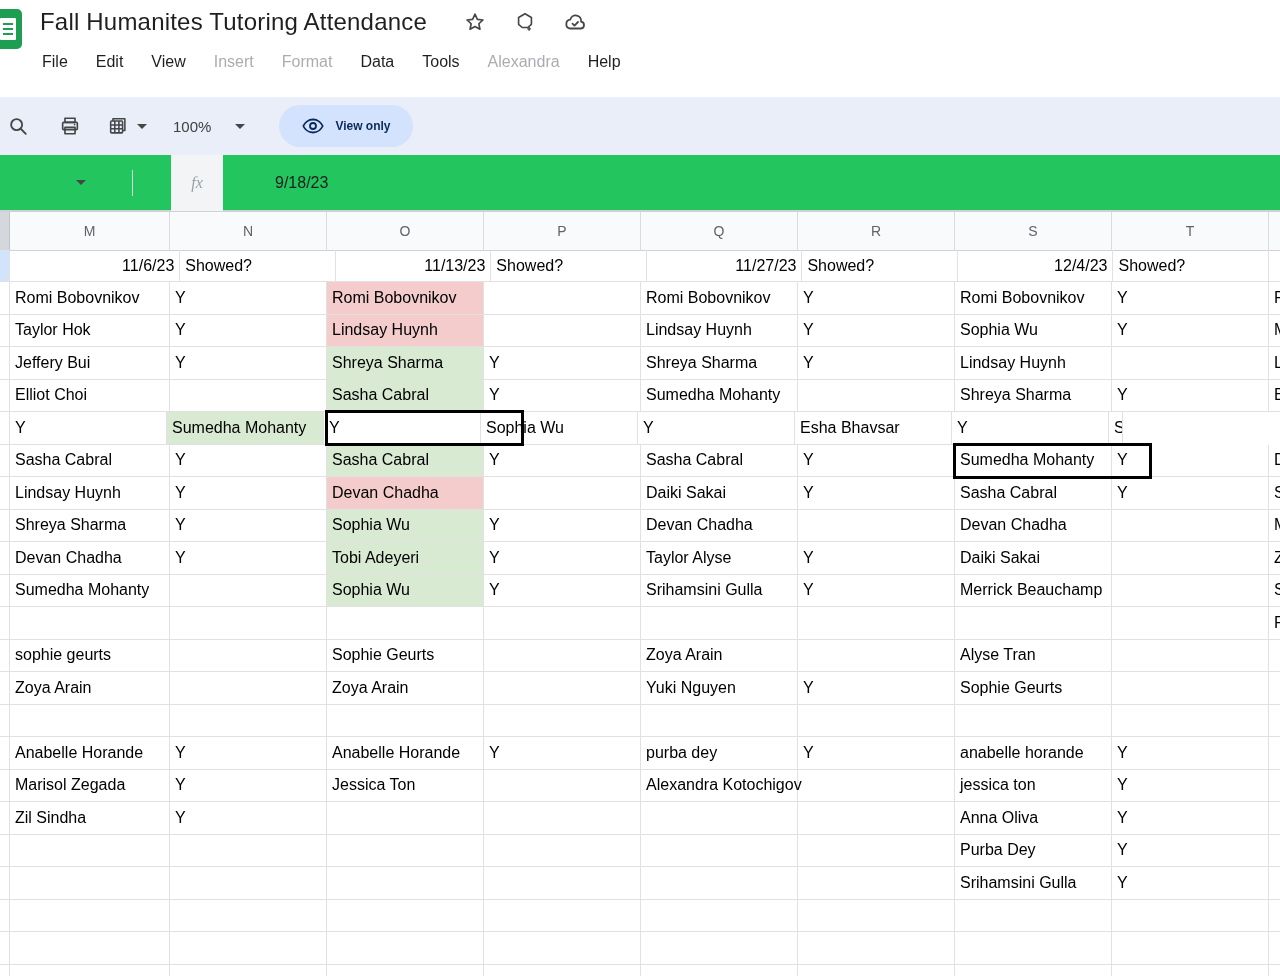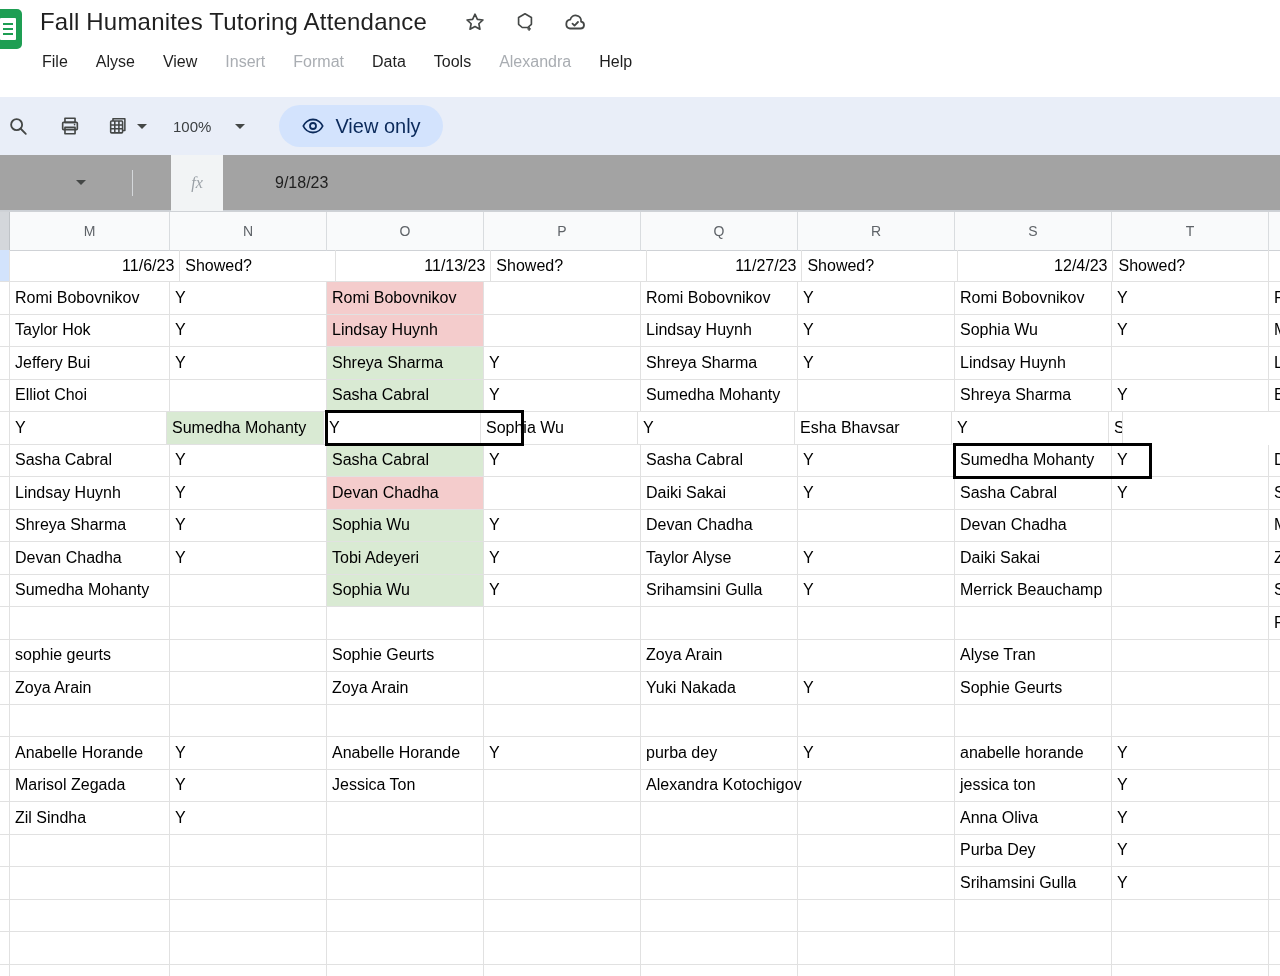--- a/index.html
+++ b/index.html
@@ -24,24 +24,24 @@
 
   
   .toolbar { height:58px; background:#e9eef8; display:flex; align-items:center; }
   .tb-icon { width:24px; height:24px; display:flex; align-items:center; justify-content:center; }
   .tb-group { display:flex; align-items:center; }
   .caret { width:0; height:0; border-left:5px solid transparent; border-right:5px solid transparent;
     border-top:5px solid #444746; display:inline-block; }
   .zoom-label { font-size:15px; color:#3c4043; margin:0 10px 0 26px; }
   .pill { margin-left:34px; height:42px; background:#d3e3fd; border-radius:21px;
     display:flex; align-items:center; gap:10px; padding:0 22px; color:#0b2a5b; }
-  .pill .label { font-size:20px; font-weight:400;text-align:center; }
+  .pill .label { font-size:12px; font-weight:700;text-align:center; }
 
   
-  .formulabar { height:56px; background:#a3a3a3; border-bottom:1px solid #ccd0d5;
+  .formulabar { height:56px; background:#22c55e; border-bottom:1px solid #ccd0d5;
     display:flex; align-items:center;gap:36px; }
   .namebox { width:96px; height:100%; display:flex; align-items:center; justify-content:flex-end; padding-right:10px; }
   .fb-divider { width:1px; height:26px; background:#d4d7da; }
   .fx-chip { height:56px; width:52px; background:#f2f4f5; display:flex; align-items:center; justify-content:center; margin-left:2px; }
   .fx { font-size:16px; font-style:italic; color:#9aa0a6; font-family:"Liberation Serif", serif; }
   .fb-value { font-size:16px; color:#1f1f1f; margin-left:16px; }
 
   
   .grid { position:relative; width:1283px; overflow:hidden; background:#fff; }
   .g-row { display:flex; }
@@ -87,21 +87,21 @@
         <div class="t-icon">
           <svg width="24" height="24" viewBox="0 0 24 24" fill="none" stroke="#444746" stroke-width="1.8">
             <path d="M7 18.5h10.5a3.5 3.5 0 0 0 .6-6.95A5.5 5.5 0 0 0 7.3 9.6 4.5 4.5 0 0 0 7 18.5z" stroke-linejoin="round"></path>
             <path d="M9.5 13.6l2 2 3.5-3.6" stroke-linecap="round" stroke-linejoin="round"></path>
           </svg>
         </div>
       </div>
     </div>
     <div class="menubar" id="menubar">
         <div class="menu-item">File</div>
-        <div class="menu-item">Alyse</div>
+        <div class="menu-item">Edit</div>
         <div class="menu-item">View</div>
         <div class="menu-item disabled">Insert</div>
         <div class="menu-item disabled">Format</div>
         <div class="menu-item">Data</div>
         <div class="menu-item">Tools</div>
         <div class="menu-item disabled">Alexandra</div>
         <div class="menu-item">Help</div>
       </div>
   </div>
 
@@ -494,21 +494,21 @@
         <div class="sliver" style="width: 10px;"></div>
         <div class="cell" style="width: 160px;">
           <span class="ovf">Zoya Arain</span>
         </div>
         <div class="cell clip" style="width: 157px;"></div>
         <div class="cell" style="width: 157px;">
           <span class="ovf">Zoya Arain</span>
         </div>
         <div class="cell clip" style="width: 157px;"></div>
         <div class="cell clip" style="width: 157px;">
-          <span class="ovf">Yuki Nakada</span>
+          <span class="ovf">Yuki Nguyen</span>
         </div>
         <div class="cell clip" style="width: 157px;">
           <span class="ovf">Y</span>
         </div>
         <div class="cell" style="width: 157px;">
           <span class="ovf">Sophie Geurts</span>
         </div>
         <div class="cell" style="width: 157px;"></div>
         <div class="cell clip" style="width: 14px;"></div>
       </div>

